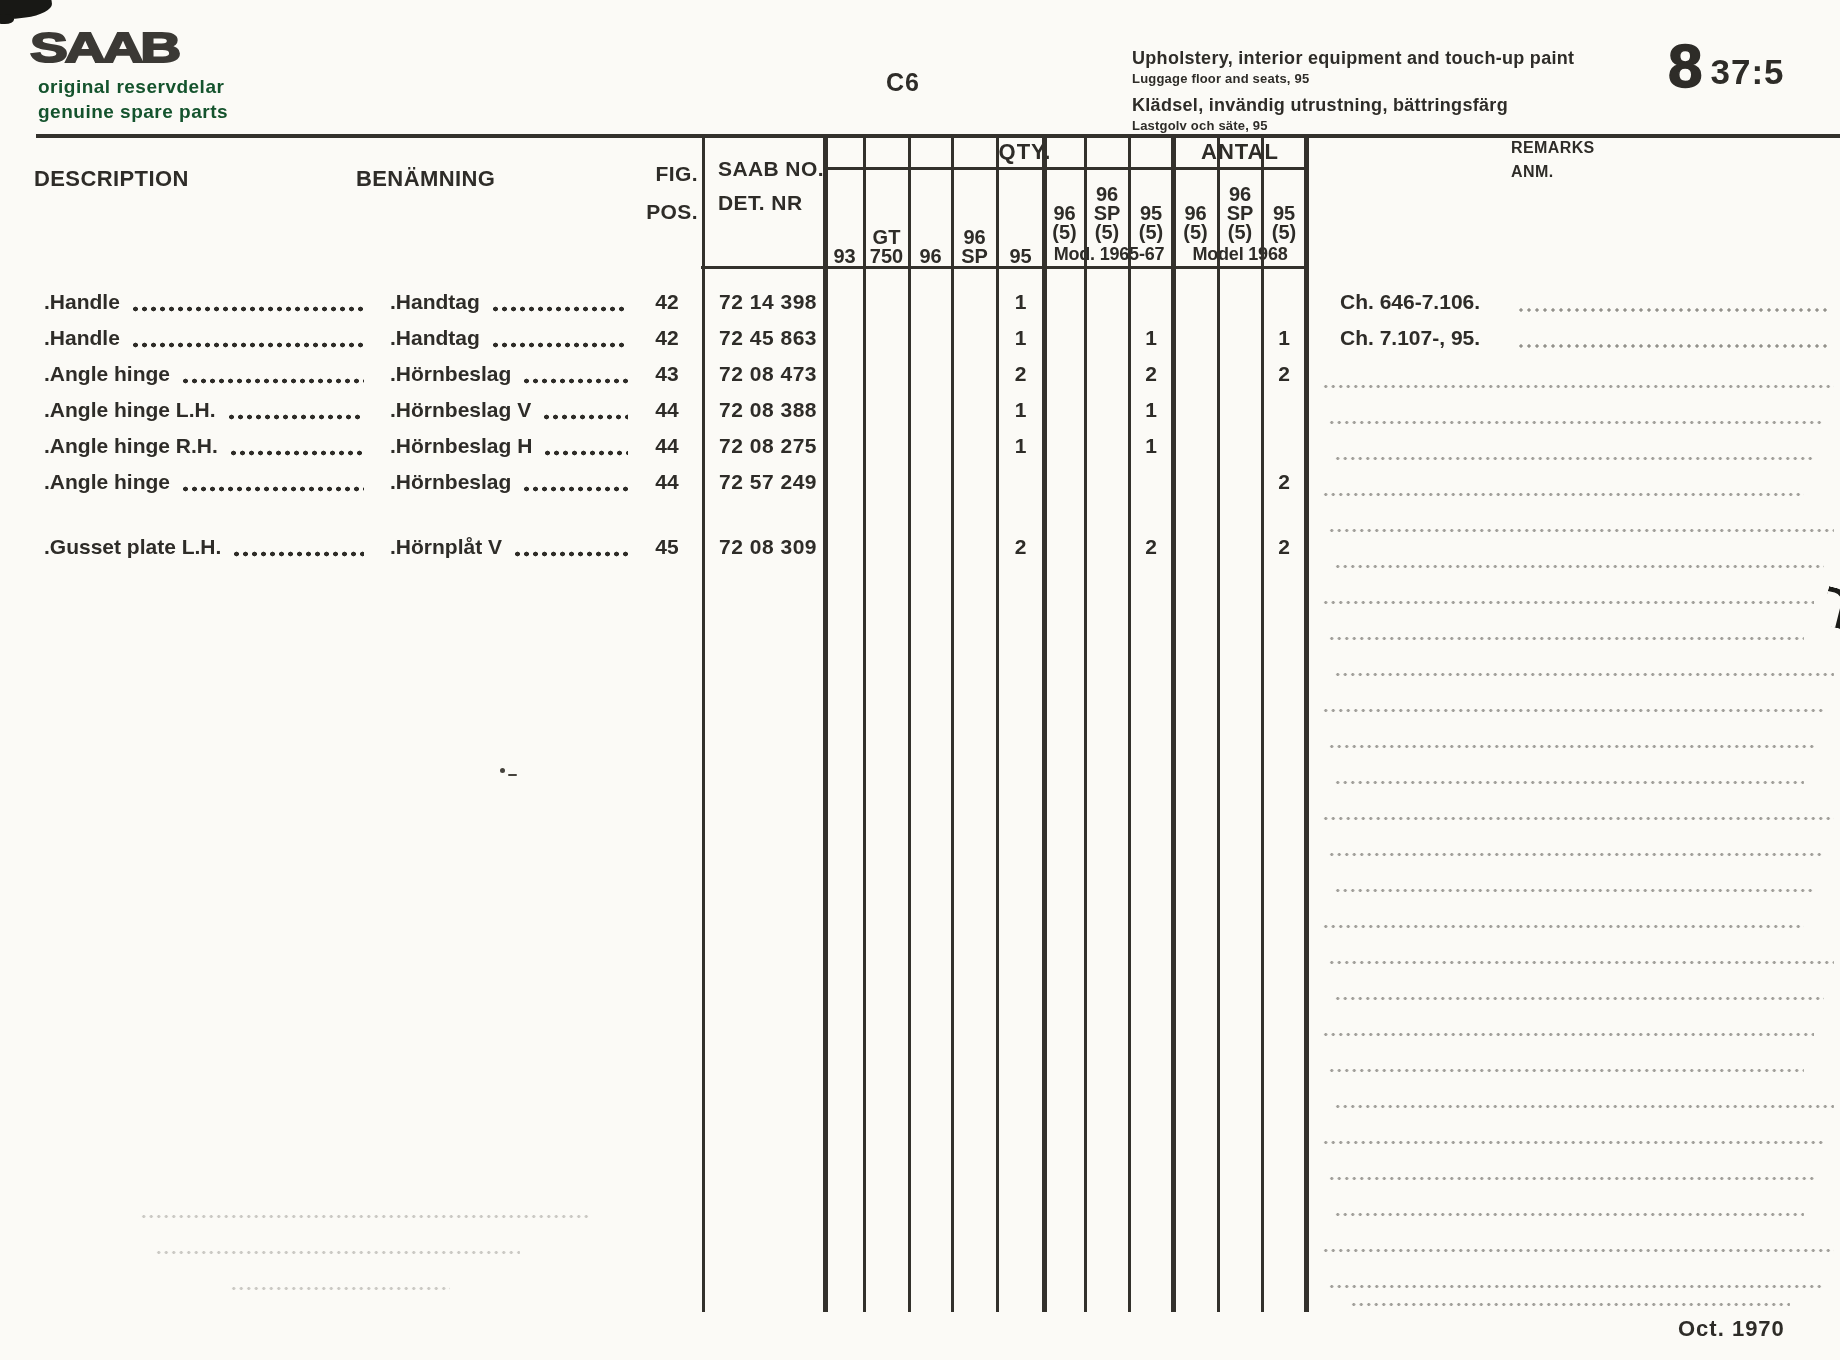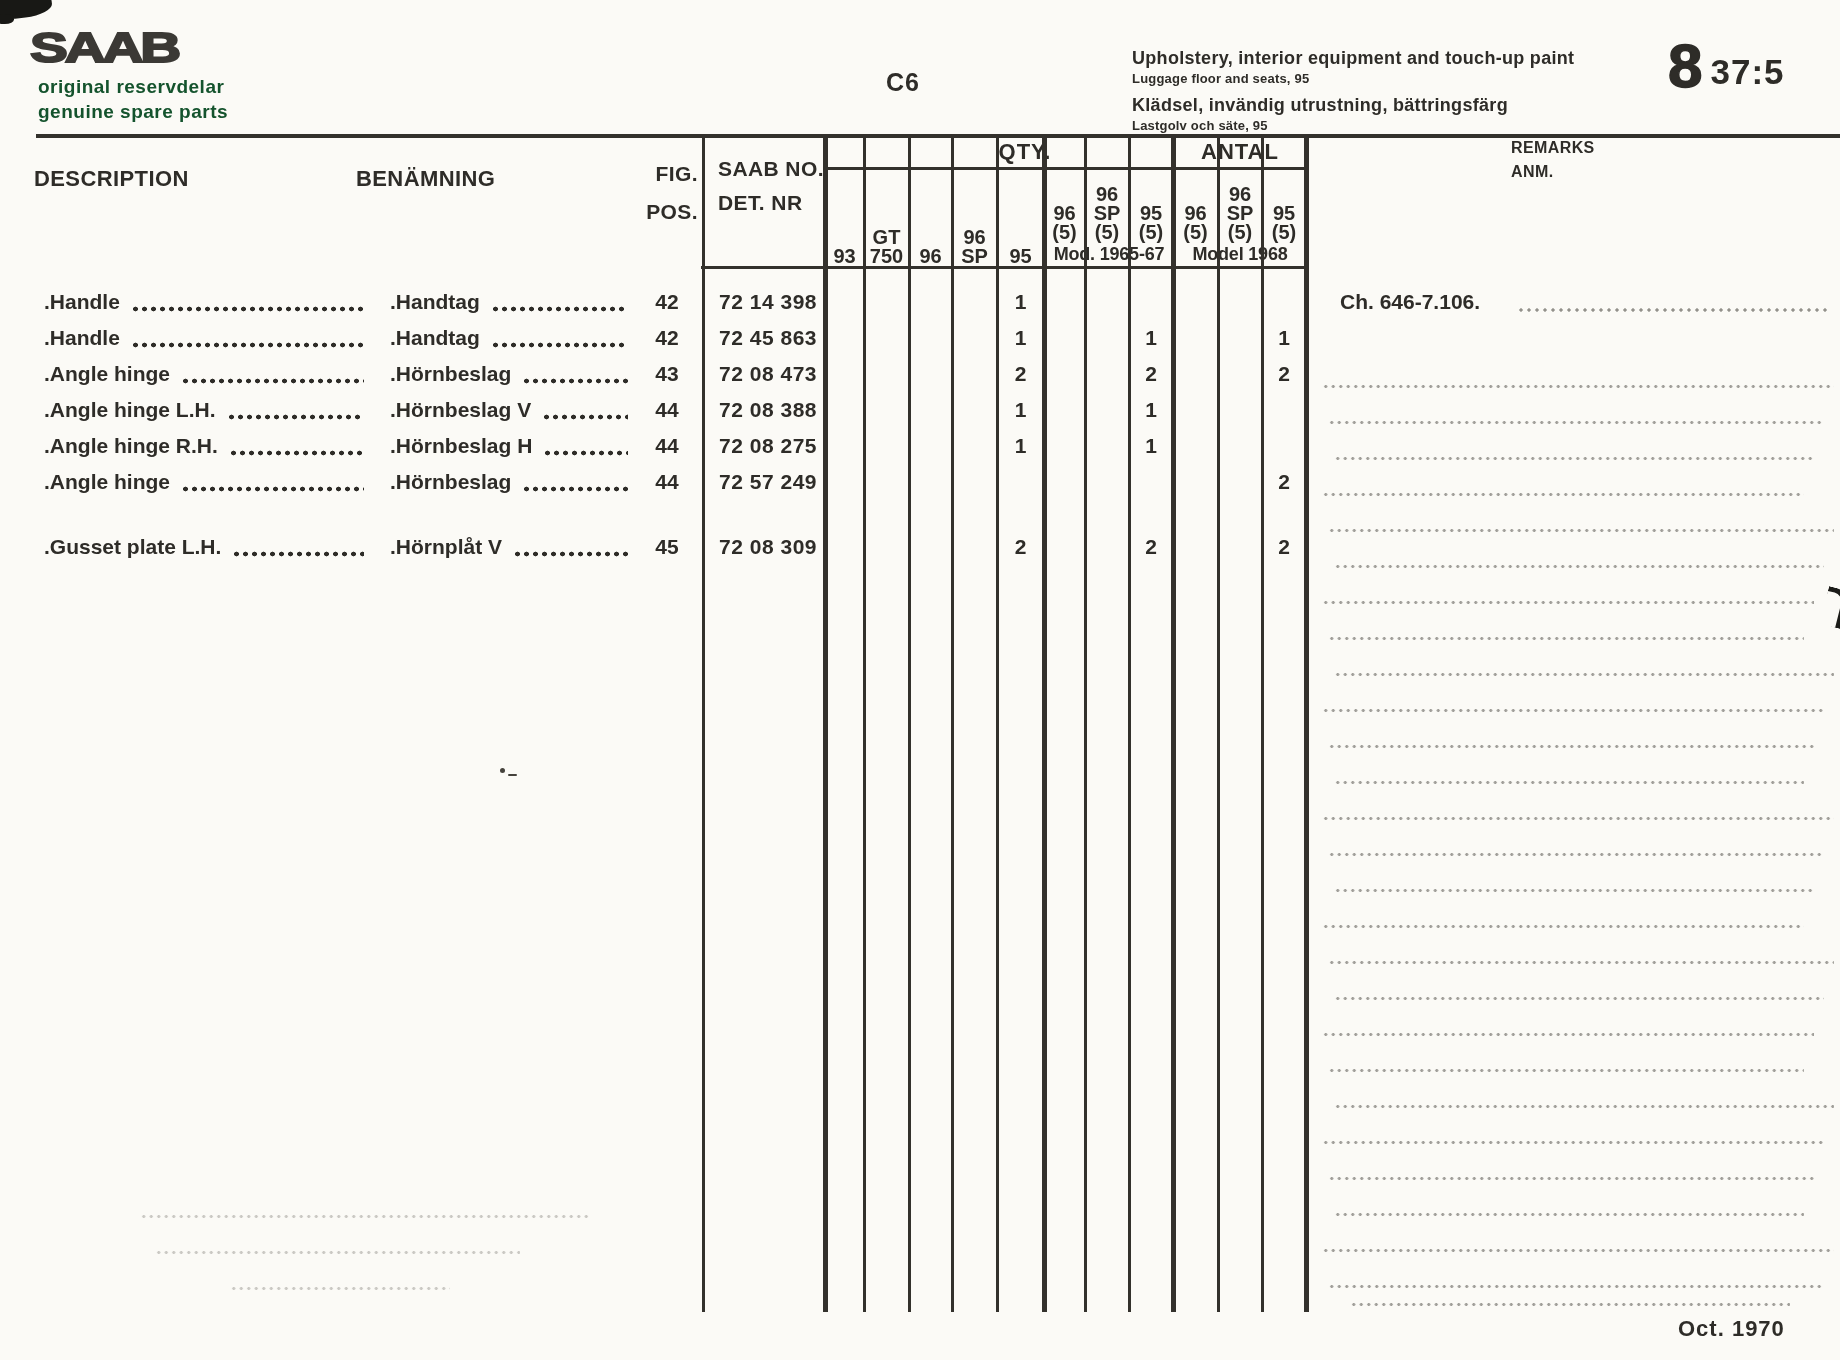--- a/index.html
+++ b/index.html
@@ -261,20 +261,24 @@
         </div>
         <div class="cell cell-ben">
           <span>.Handtag</span>
           <div class="leader"></div>
         </div>
         <div class="cell cell-fig">42</div>
         <div class="cell cell-part">72 45 863</div>
         <div class="cell cell-qty" style="left: 998px; width: 45px;">1</div>
         <div class="cell cell-qty" style="left: 1130px; width: 42px;">1</div>
         <div class="cell cell-qty" style="left: 1263px; width: 42px;">1</div>
+        <div class="cell cell-remark">
+          <span>Ch. 7.107-, 95.</span>
+          <div class="remark-leader"></div>
+        </div>
       </div>
       <div class="row" style="top: 360px;">
         <div class="cell cell-desc">
           <span>.Angle hinge</span>
           <div class="leader"></div>
         </div>
         <div class="cell cell-ben">
           <span>.Hörnbeslag</span>
           <div class="leader"></div>
         </div>

